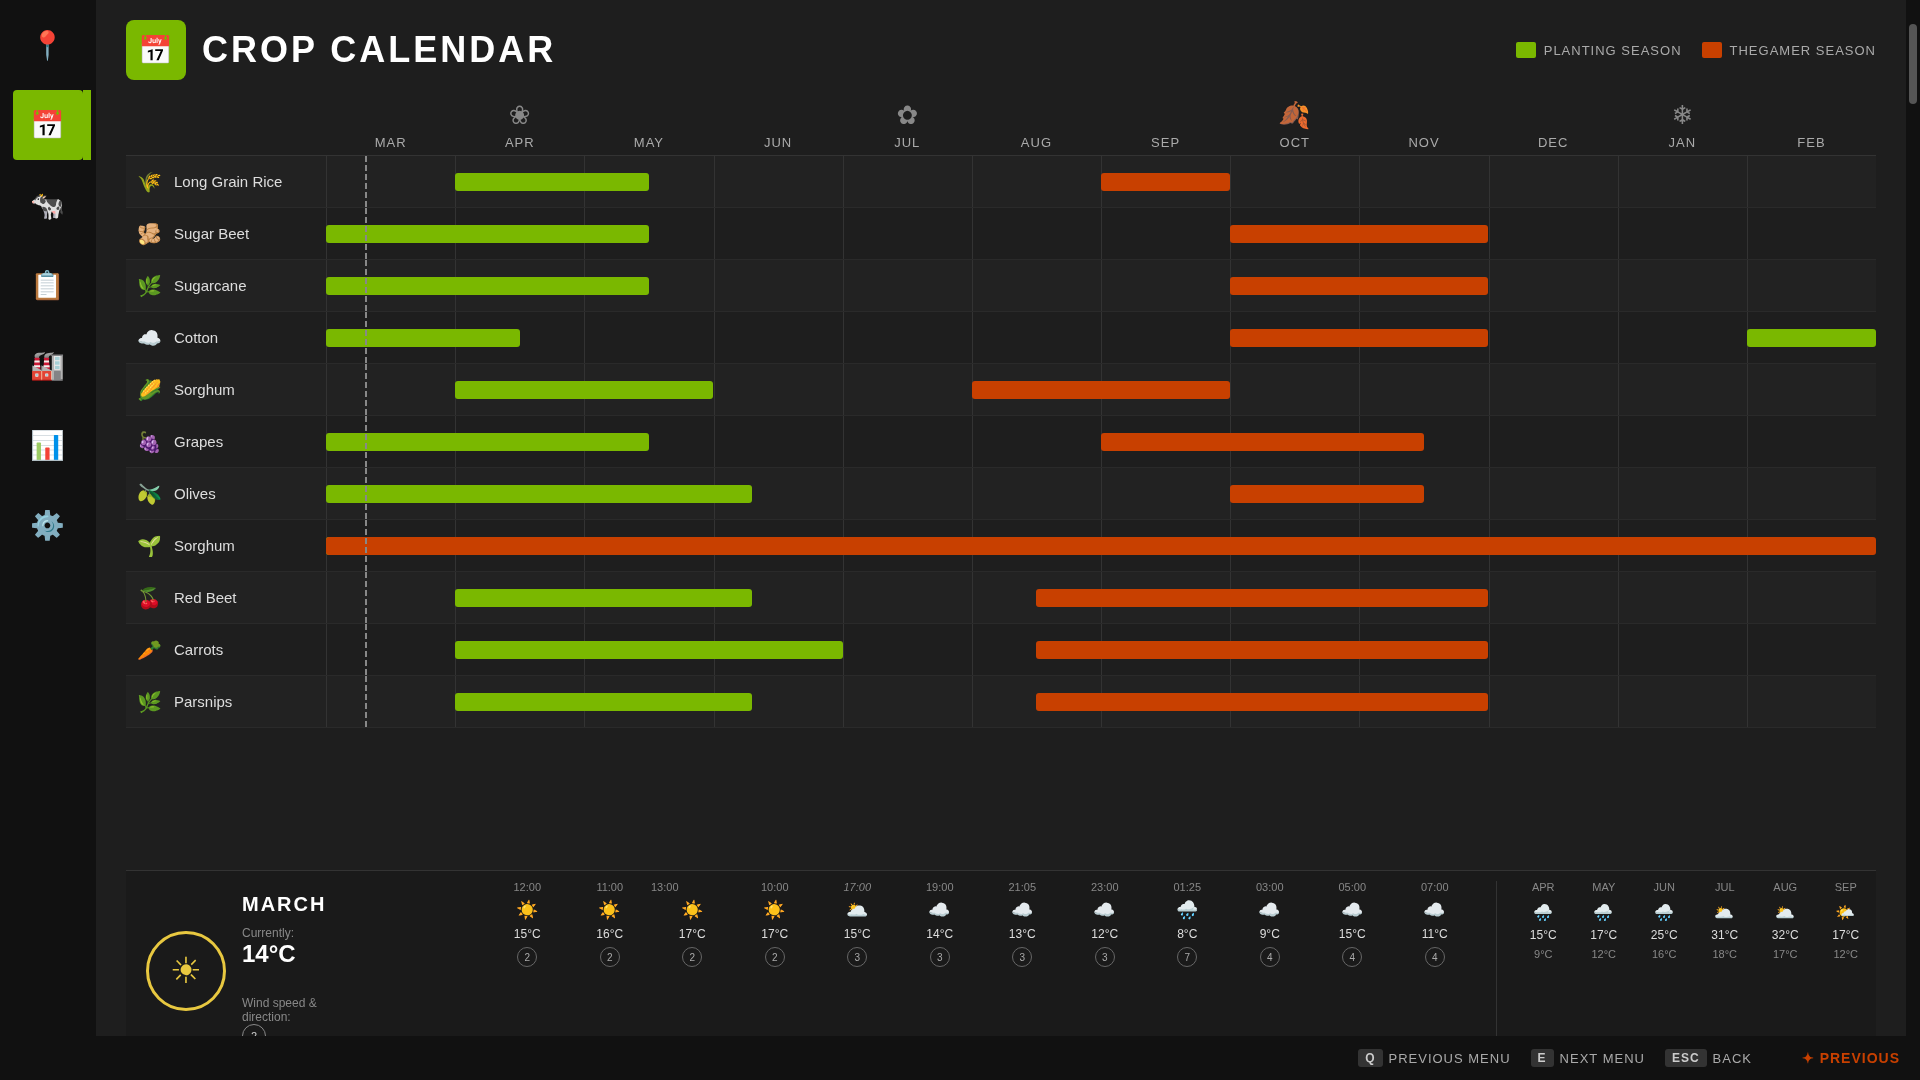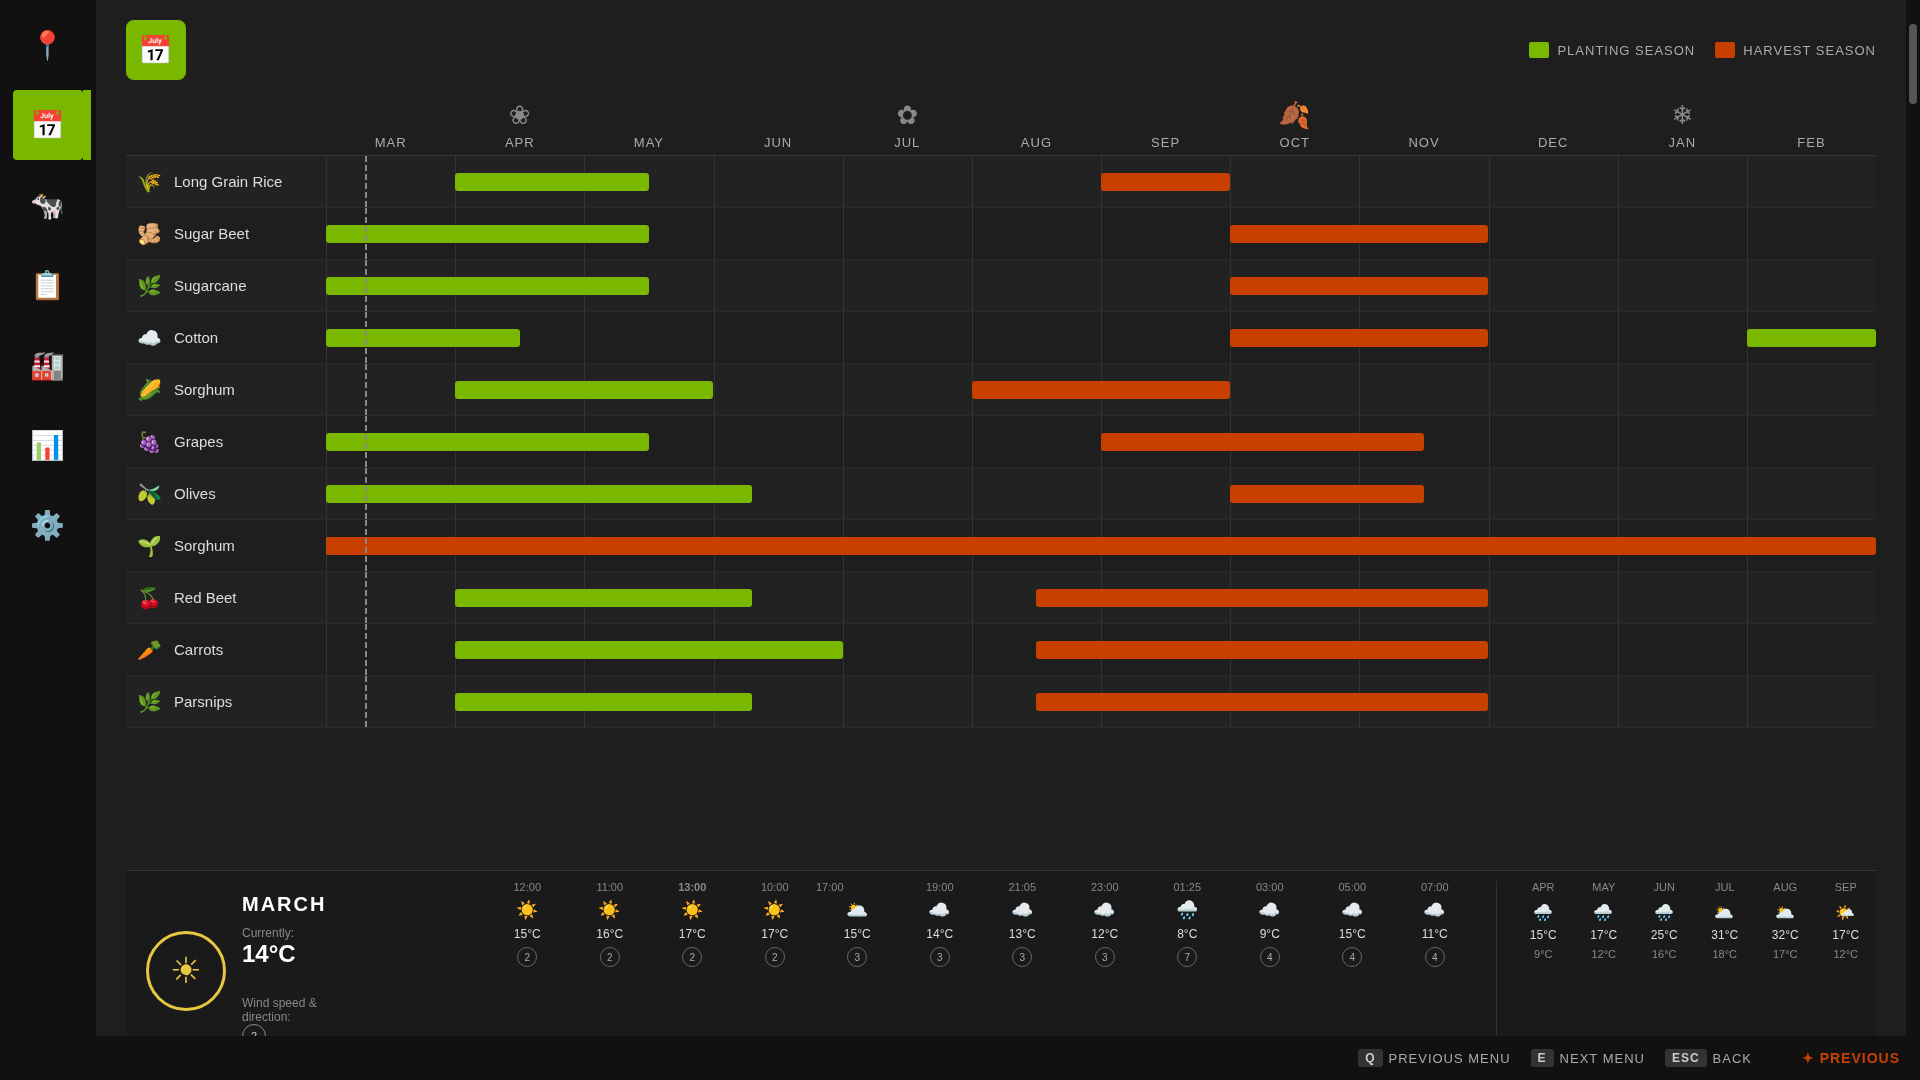--- a/index.html
+++ b/index.html
@@ -349,28 +349,29 @@
     <div class="sidebar-item">📋</div>
     <div class="sidebar-item">🏭</div>
     <div class="sidebar-item">📊</div>
     <div class="sidebar-item">⚙️</div>
   </div>
 
 <div class="main">
 
   <div class="header">
     <div class="header-icon">📅</div>
+    <div class="header-title">CROP CALENDAR</div>
     <div class="legend">
       <div class="legend-item">
         <div class="legend-box planting"></div>
         <span>PLANTING SEASON</span>
       </div>
       <div class="legend-item">
         <div class="legend-box harvest"></div>
-        <span>HARVEST SEASON</span>
+        <span>THEGAMER SEASON</span>
       </div>
     </div>
   </div>
 
   <div class="calendar-container">
 
     <div class="month-header" id="month-header">
         <div class="month-col">
     <div class="month-icon"></div>
     <div class="month-name">MAR</div>
@@ -693,23 +694,23 @@
           <div class="wind-val">
             <div class="wind-badge">2</div>
           </div>
         </div>
       </div>
     </div>
     <div class="weather-hourly" id="weather-hourly">
         <div style="display: flex; gap: 0px;">
           <div class="hour-time" style="flex: 1 1 0%; text-align: center;">12:00</div>
           <div class="hour-time" style="flex: 1 1 0%; text-align: center;">11:00</div>
-          <div class="hour-time" style="flex: 1 1 0%; text-align: center; font-weight: bold;">13:00</div>
+          <div class="hour-time" style="flex: 1 1 0%; text-align: left;">13:00</div>
           <div class="hour-time" style="flex: 1 1 0%; text-align: center;">10:00</div>
-          <div class="hour-time" style="flex: 1 1 0%; text-align: left;">17:00</div>
+          <div class="hour-time" style="flex: 1 1 0%; text-align: center; font-style: italic;">17:00</div>
           <div class="hour-time" style="flex: 1 1 0%; text-align: center;">19:00</div>
           <div class="hour-time" style="flex: 1 1 0%; text-align: center;">21:05</div>
           <div class="hour-time" style="flex: 1 1 0%; text-align: center;">23:00</div>
           <div class="hour-time" style="flex: 1 1 0%; text-align: center;">01:25</div>
           <div class="hour-time" style="flex: 1 1 0%; text-align: center;">03:00</div>
           <div class="hour-time" style="flex: 1 1 0%; text-align: center;">05:00</div>
           <div class="hour-time" style="flex: 1 1 0%; text-align: center;">07:00</div>
         </div>
         <div style="display: flex; gap: 0px;">
           <div class="hour-icon" style="flex: 1 1 0%; text-align: center;">☀️</div>

